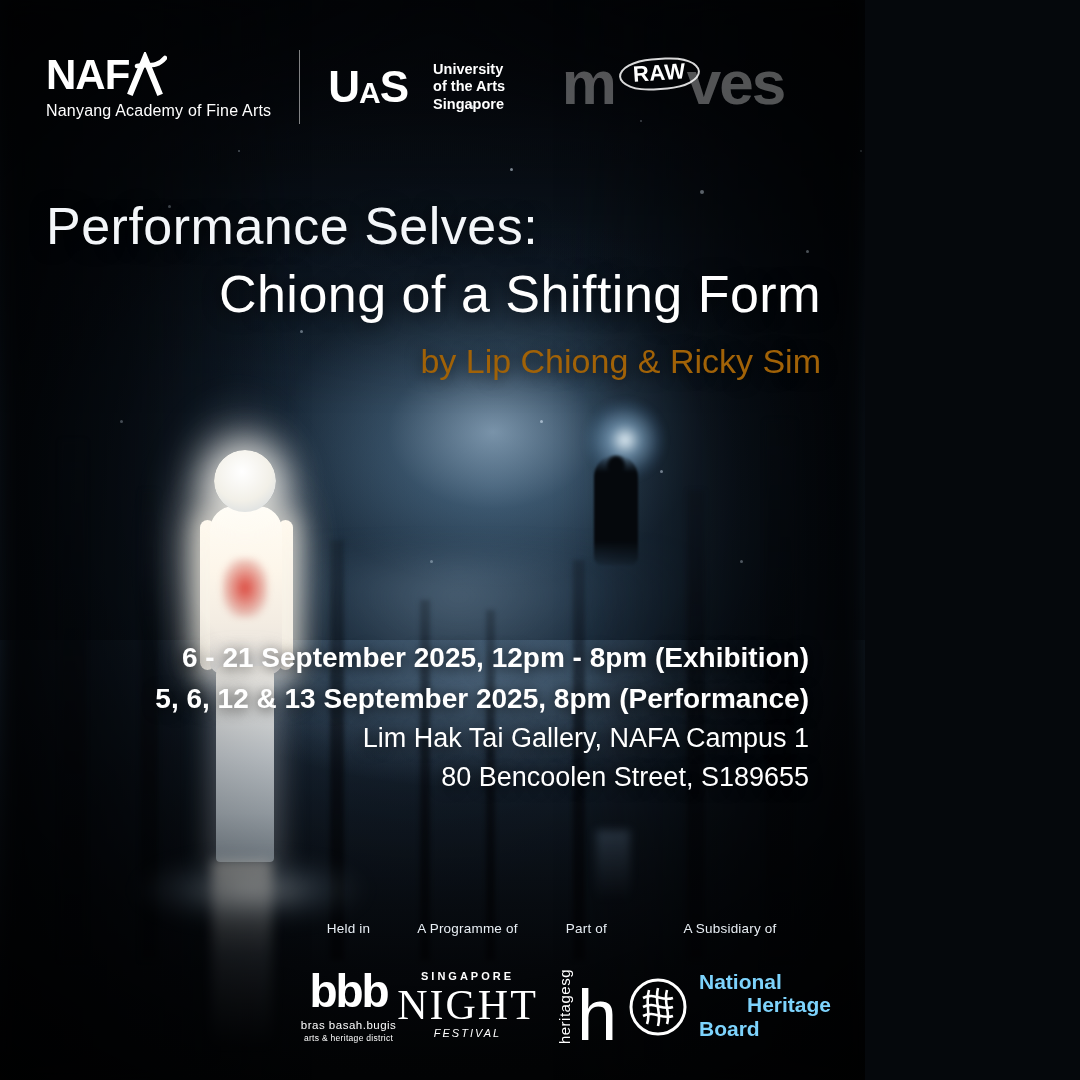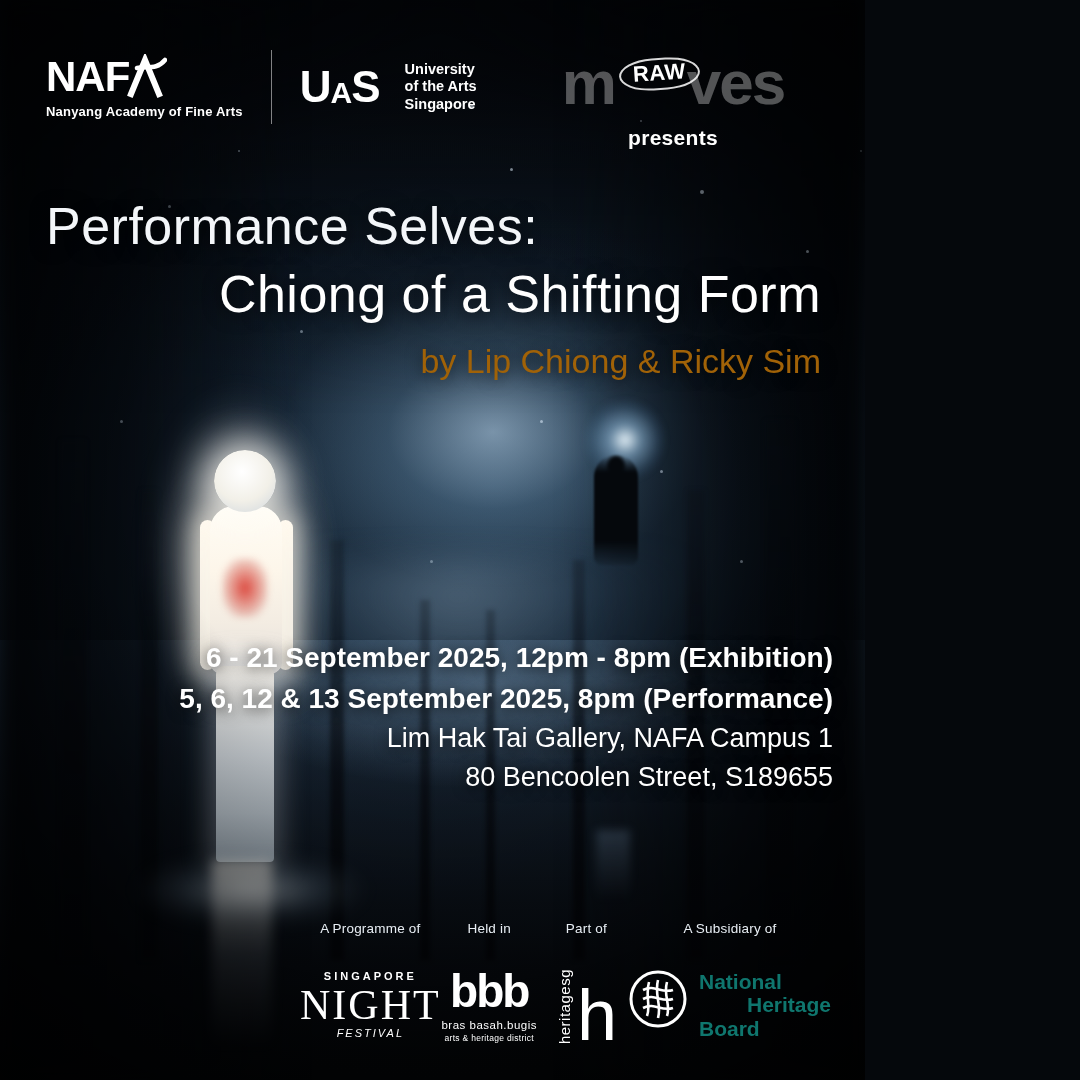--- a/index.html
+++ b/index.html
@@ -148,21 +148,21 @@
   .logo-row { position:absolute; top:50px; left:46px; display:flex; align-items:center; }
   .nafa-block { display:flex; flex-direction:column; }
   .nafa-word {
     font-family:"Liberation Sans", sans-serif;
     font-weight:bold; font-size:42px; letter-spacing:-1px; color:#ffffff;
     line-height:1; display:flex; align-items:flex-start;
   }
   .nafa-word .ax { position:relative; display:inline-block; width:34px; }
   .nafa-word .ax svg { position:absolute; left:-2px; top:-2px; }
   .nafa-sub {
-    font-size:13px; color:#ffffff; letter-spacing:0.2px; margin-top:6px; font-weight:bold;
+    font-size:16px; color:#ffffff; letter-spacing:0.2px; margin-top:6px; font-weight:normal;
   }
   .logo-divider { width:1px; height:74px; background:rgba(255,255,255,0.5); margin:0 28px; }
   .uas { display:flex; align-items:center; }
   .uas-mark {
     font-weight:bold; font-size:44px; color:#fff; letter-spacing:-1px; line-height:1;
     display:flex; align-items:baseline;
   }
   .uas-mark .small-a { font-size:30px; position:relative; top:1px; }
   .uas-text { margin-left:25px; font-size:14.5px; line-height:1.2; color:#fff; font-weight:bold; }
 
@@ -193,21 +193,21 @@
     font-size:52px; font-weight:300; color:#ffffff; letter-spacing:0.5px;
     text-align:right; margin-top:8px;
     text-shadow:0 2px 18px rgba(0,0,0,0.75);
   }
   .byline {
     font-size:34px; font-weight:300; color:#a16207; text-align:right; margin-top:18px;
     text-shadow:0 2px 16px rgba(0,0,0,0.7);
   }
 
   
-  .details { position:absolute; top:638px; right:32px; text-align:right; }
+  .details { position:absolute; top:638px; right:56px; text-align:right; }
   .det-bold {
     font-size:28px; font-weight:bold; color:#ffffff; line-height:1.45;
     text-shadow:0 2px 14px rgba(0,0,0,0.8);
   }
   .det-reg {
     font-size:27px; font-weight:300; color:#ffffff; line-height:1.42;
     text-shadow:0 2px 14px rgba(0,0,0,0.8);
   }
 
   
@@ -233,21 +233,21 @@
 
   
   .her { display:flex; align-items:flex-end; color:#fff; }
   .her .vert {
     writing-mode:vertical-rl; transform:rotate(180deg);
     font-size:15px; letter-spacing:0.5px; font-weight:500; margin-right:4px; padding-bottom:4px;
   }
   .her .h { font-size:72px; font-weight:300; line-height:0.8; font-family:"Liberation Sans", sans-serif; }
 
   
-  .nhb { display:flex; align-items:flex-start; color:#0f766e; }
+  .nhb { display:flex; align-items:flex-end; color:#7dd3fc; }
   .nhb .knot { margin-right:12px; }
   .nhb .txt { font-size:21px; font-weight:bold; line-height:1.12; }
 </style>
 </head>
 <body>
 
 <div class="poster">
 
   <div class="bg">
     <div class="bg-base"></div>
@@ -337,56 +337,55 @@
           <div>Singapore</div>
         </div>
       </div>
     </div>
 
     <div class="moves-wrap">
       <div class="moves">
         <span>m</span><span style="opacity:0;">oo</span><span>ves</span>
         <span class="raw">RAW</span>
       </div>
-      <div class="presents">presents</div>
     </div>
 
     <div class="title-block">
       <div class="title1">Performance Selves:</div>
       <div class="title2">Chiong of a Shifting Form</div>
       <div class="byline">by Lip Chiong &amp; Ricky Sim</div>
     </div>
 
     <div class="details">
       <div class="det-bold">6 - 21 September 2025, 12pm - 8pm (Exhibition)</div>
       <div class="det-bold">5, 6, 12 &amp; 13 September 2025, 8pm (Performance)</div>
       <div class="det-reg">Lim Hak Tai Gallery, NAFA Campus 1</div>
       <div class="det-reg">80 Bencoolen Street, S189655</div>
     </div>
 
     <div class="partners">
+
+      <div class="p-col">
+        <div class="p-label">Held in</div>
+        <div class="p-logo">
+          <div class="bbb">
+            <div class="marks">bbb</div>
+            <div class="t1">bras basah.bugis</div>
+            <div class="t2">arts &amp; heritage district</div>
+          </div>
+        </div>
+      </div>
 
       <div class="p-col">
         <div class="p-label">A Programme of</div>
         <div class="p-logo">
           <div class="snf">
             <div class="sg">SINGAPORE</div>
             <div class="night">NIGHT</div>
             <div class="fest">FESTIVAL</div>
-          </div>
-        </div>
-      </div>
-
-      <div class="p-col">
-        <div class="p-label">Held in</div>
-        <div class="p-logo">
-          <div class="bbb">
-            <div class="marks">bbb</div>
-            <div class="t1">bras basah.bugis</div>
-            <div class="t2">arts &amp; heritage district</div>
           </div>
         </div>
       </div>
 
       <div class="p-col">
         <div class="p-label">Part of</div>
         <div class="p-logo">
           <div class="her">
             <div class="vert">heritagesg</div>
             <div class="h">h</div>

